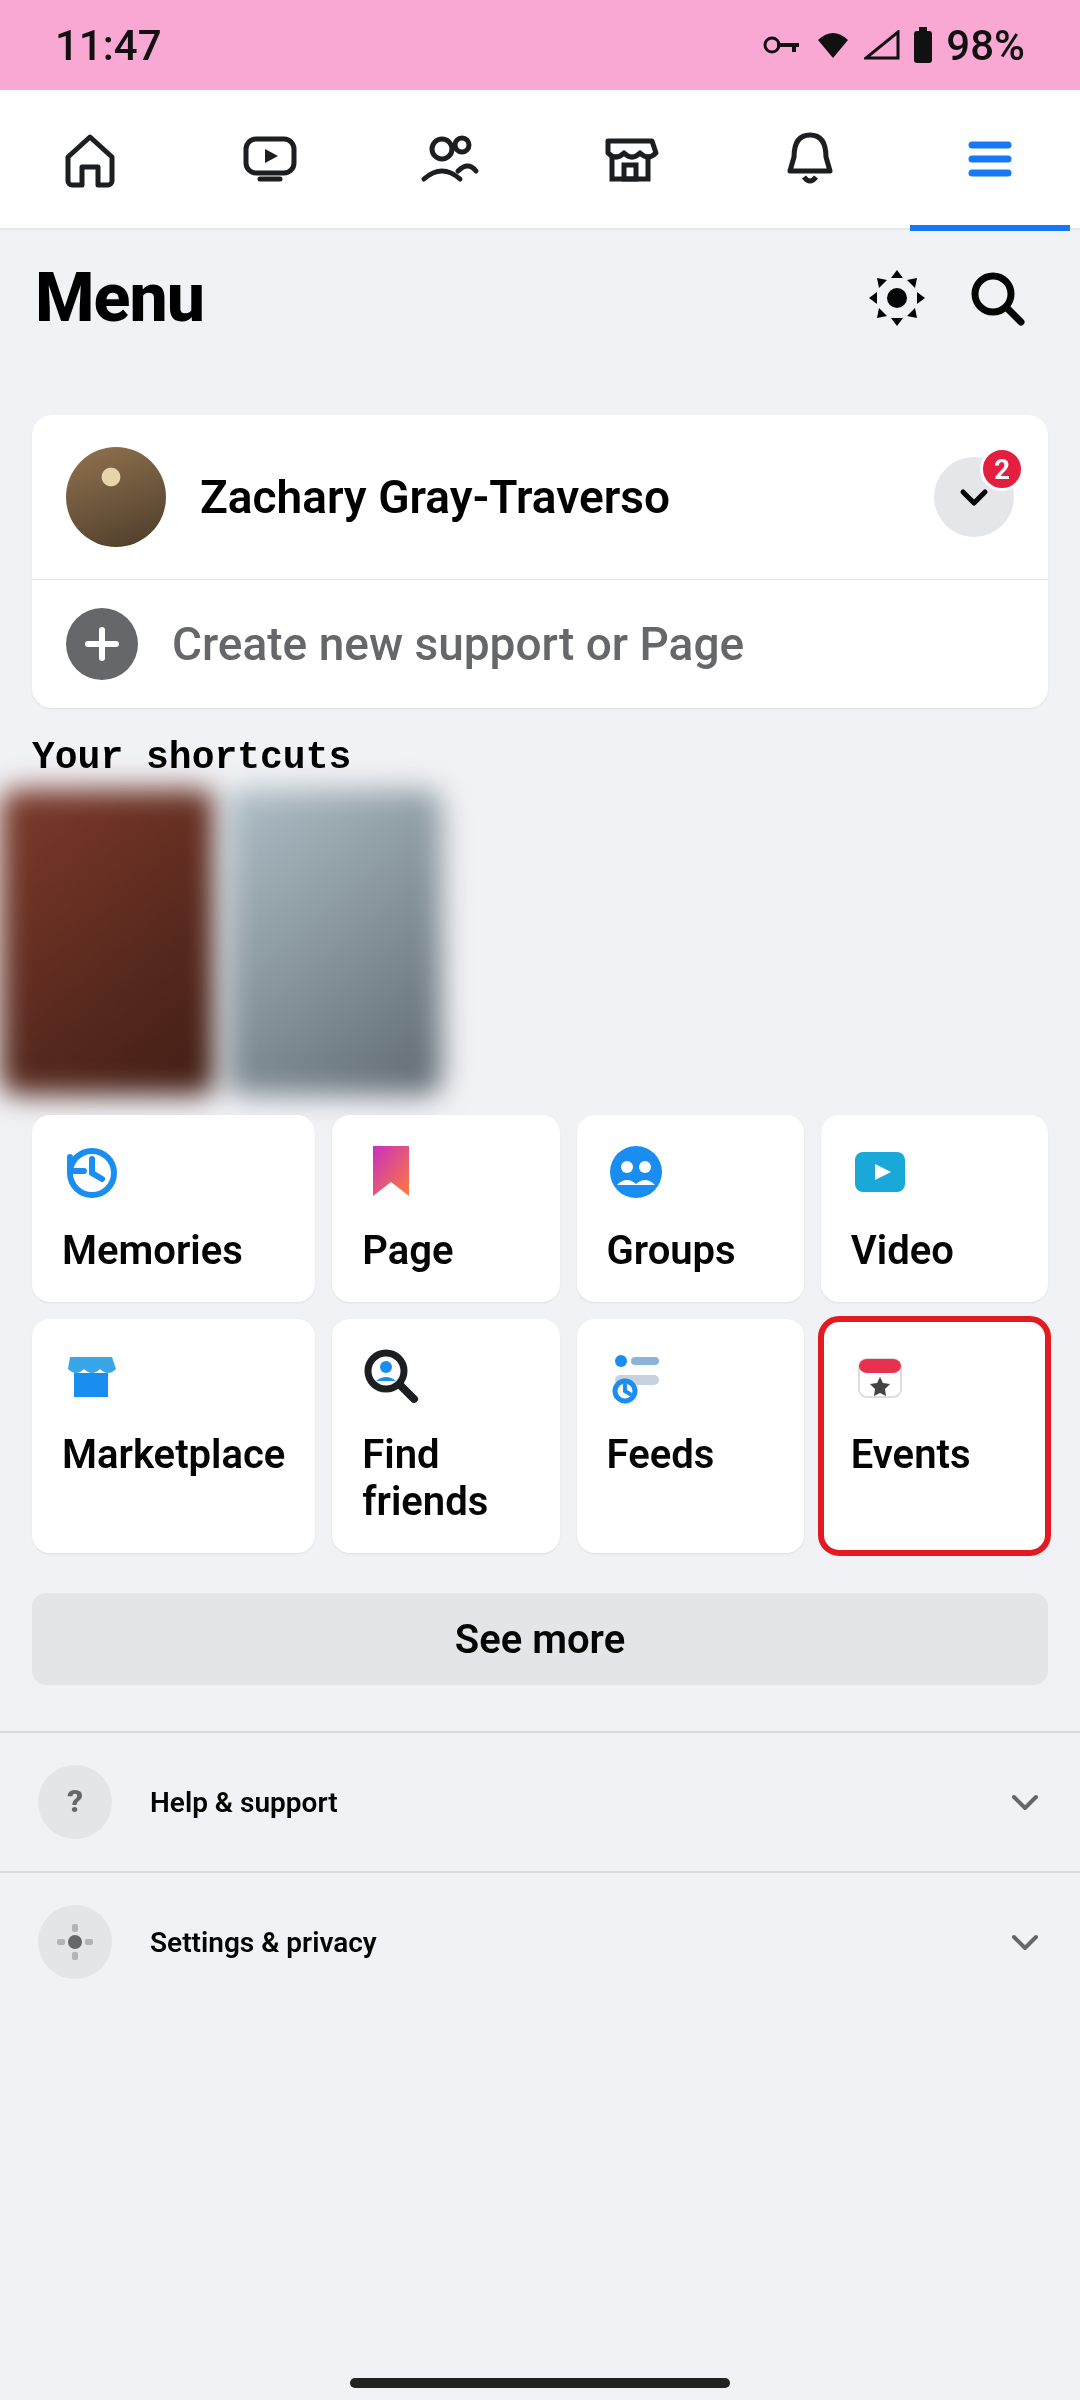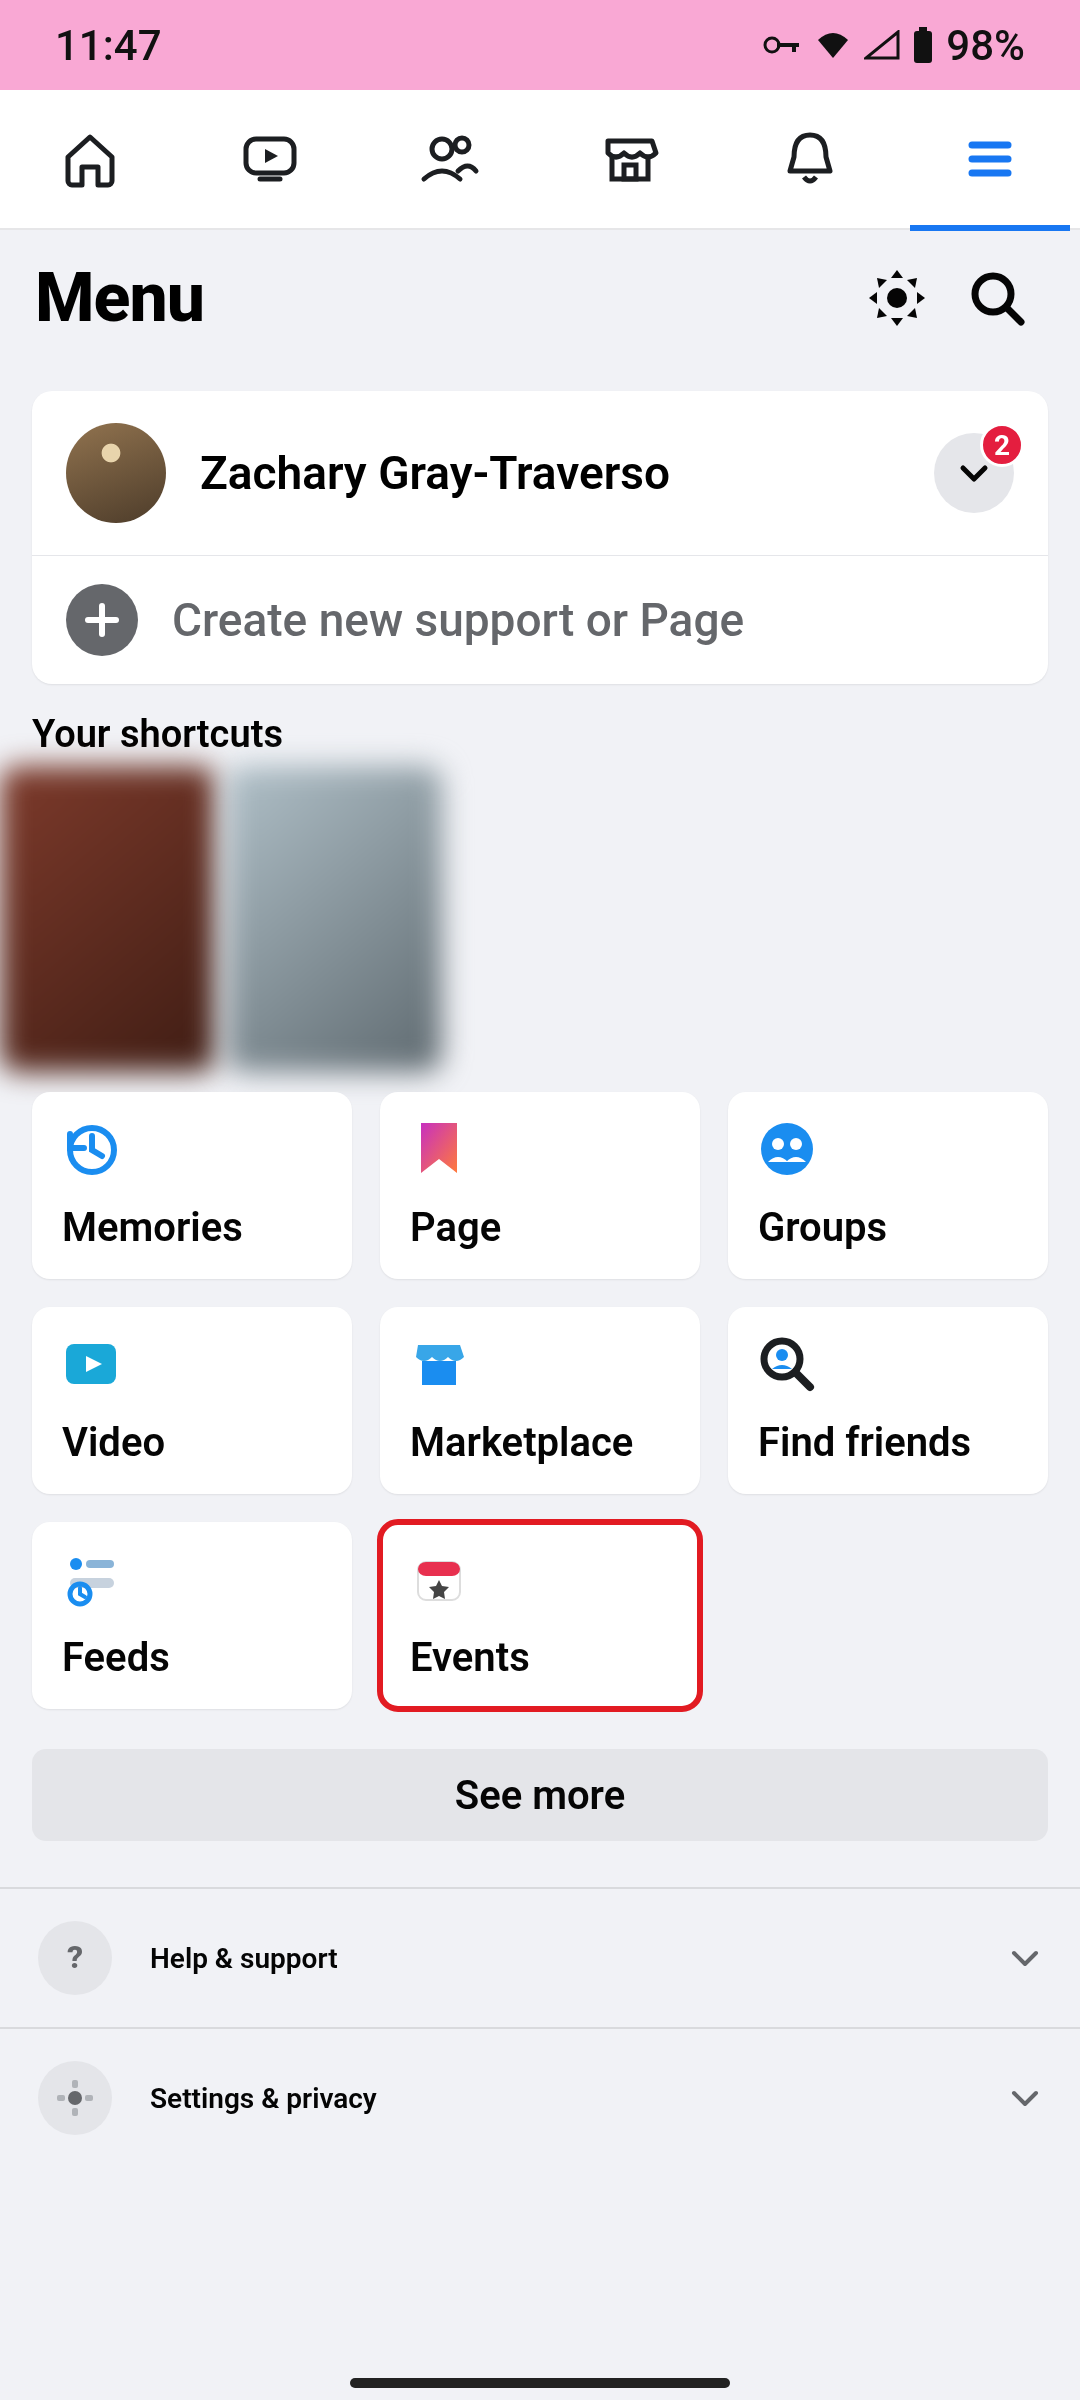--- a/index.html
+++ b/index.html
@@ -50,21 +50,21 @@
   .header-title {
     flex: 1;
     font-size: 68px;
     font-weight: 800;
     letter-spacing: -1px;
   }
   .header-icon { width: 60px; height: 60px; }
   .card {
     background: #fff;
     border-radius: 20px;
-    margin: 25px 32px 0 32px;
+    margin: 49px 32px 0 32px;
     box-shadow: 0 1px 2px rgba(0,0,0,0.08);
   }
   .profile-row {
     display: flex;
     align-items: center;
     padding: 32px 34px;
     gap: 34px;
     position: relative;
     border-bottom: 1px solid #e5e6ea;
   }
@@ -97,34 +97,34 @@
     align-items: center;
     padding: 28px 34px;
     gap: 34px;
   }
   .plus-circle {
     width: 72px; height: 72px; border-radius: 50%;
     background: #65676b;
     display:flex; align-items:center; justify-content:center;
   }
   .create-label { font-size: 46px; font-weight: 500; color: #65676b; overflow:hidden; white-space:nowrap;}
-  .section-label { font-size: 38px; font-weight: 600; margin: 28px 32px 10px 32px; }
+  .section-label { font-size: 38px; font-weight: 600; margin: 28px 32px 10px 32px; font-family: Liberation Mono, monospace; }
   .shortcut-row { display:flex; gap: 10px; margin: 0 0 20px 0; }
   .shortcut-img {
     width: 216px; height: 306px;
     border-radius: 18px;
     background: #bbb;
     filter: blur(14px);
   }
   .shortcut-img.a { background: linear-gradient(140deg,#7d3a2b,#3f1d14); }
   .shortcut-img.b { background: linear-gradient(140deg,#b0c0c8,#5f6a70); }
   .grid {
     display: grid;
-    grid-template-columns: 1fr 1fr 1fr;
-    gap: 28px;
+    grid-template-columns: 1fr 1fr 1fr 1fr;
+    gap: 17px;
     margin: 20px 32px 0 32px;
   }
   .grid-card {
     background: #fff;
     border-radius: 18px;
     padding: 28px 30px;
     box-shadow: 0 1px 2px rgba(0,0,0,0.08);
     display:flex; flex-direction:column; gap: 26px;
     position: relative;
   }

